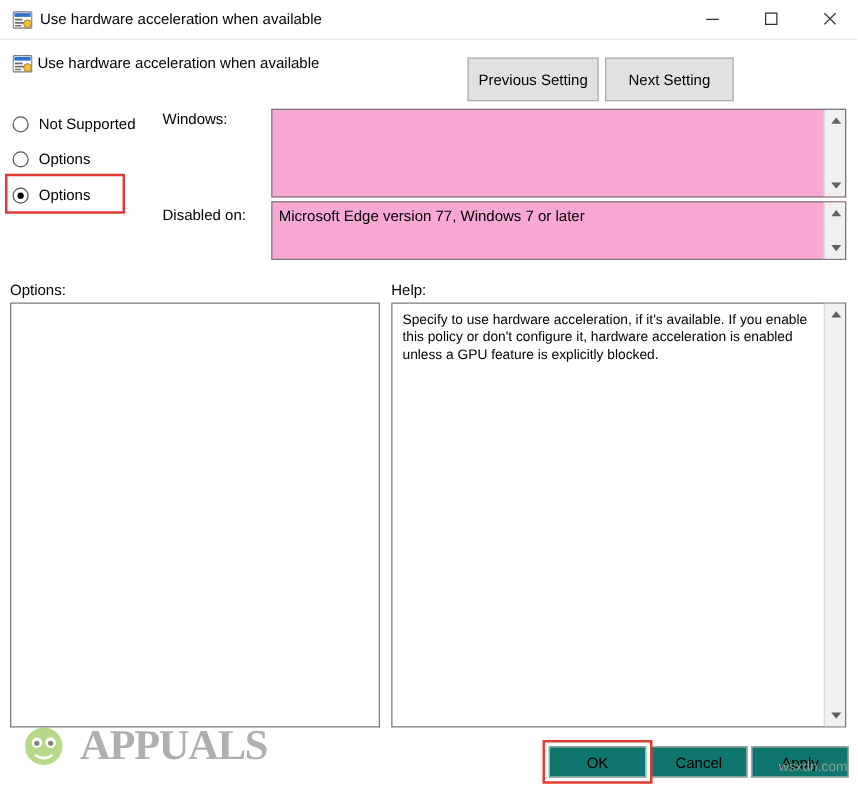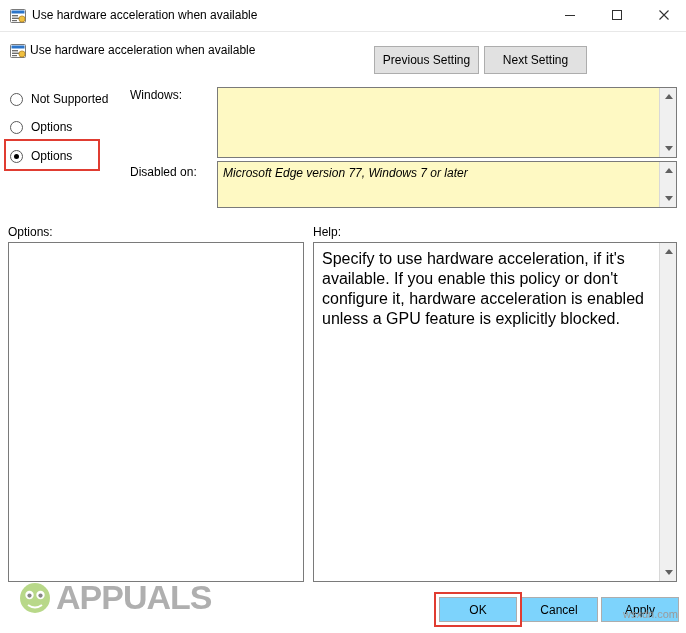--- a/index.html
+++ b/index.html
@@ -59,21 +59,21 @@
   .header-title {
     position: absolute;
     left: 30px; top: 43px;
     font-size: 12px;
     color: #000000;
     white-space: nowrap;
   }
   .nav-btn {
     position: absolute;
     top: 46px;
-    height: 28px;
+    height: 35px;
     background: #e1e1e1;
     border: 1px solid #adadad;
     font-family: "Liberation Sans", sans-serif;
     font-size: 12px;
     color: #000;
     cursor: default;
     padding: 0;
   }
   .btn-prev { left: 374px; width: 105px; }
   .btn-next { left: 484px; width: 103px; text-align: center; }
@@ -129,24 +129,23 @@
     white-space: nowrap;
   }
   .lbl-comment { left: 130px; top: 88px; }
   .lbl-supported { left: 130px; top: 165px; }
   .lbl-options { left: 8px; top: 225px; }
   .lbl-help { left: 313px; top: 225px; }
 
   
   .tbox {
     position: absolute;
-    background: #fef9c3;
+    background: #f9a8d4;
     border: 1px solid #7a7a7a;
     box-sizing: border-box;
-    font-style: italic;
   }
   .tbox-comment { left: 217px; top: 87px; width: 460px; height: 71px; }
   .tbox-supported { left: 217px; top: 161px; width: 460px; height: 47px; }
   .tbox-content {
     position: absolute;
     left: 0; top: 0;
     right: 18px; bottom: 0;
     padding: 4px 5px;
     font-size: 12px;
     color: #000;
@@ -191,33 +190,33 @@
     border: 1px solid #7a7a7a;
     box-sizing: border-box;
   }
   .pane-options { left: 8px; top: 242px; width: 296px; height: 340px; }
   .pane-help { left: 313px; top: 242px; width: 364px; height: 340px; }
   .help-text {
     position: absolute;
     left: 0; top: 0;
     right: 18px; bottom: 0;
     padding: 6px 8px;
-    font-size: 16px;
-    line-height: 20px;
+    font-size: 11px;
+    line-height: 14px;
     color: #000;
     overflow: hidden;
   }
   .help-text p { margin: 0 0 14px 0; }
 
   
   .bottom-btn {
     position: absolute;
     top: 597px;
     width: 78px; height: 25px;
-    background: #7dd3fc;
+    background: #0f766e;
     border: 1px solid #adadad;
     font-family: "Liberation Sans", sans-serif;
     font-size: 12px;
     color: #000;
     cursor: default;
     padding: 0;
   }
   .btn-ok { left: 439px; }
   .btn-cancel { left: 520px; }
   .btn-apply { left: 601px; }
@@ -232,26 +231,26 @@
 
   
   .wm-appuals {
     position: absolute;
     left: 18px; top: 578px;
     display: flex;
     align-items: center;
     opacity: 0.55;
   }
   .wm-appuals .wm-text {
-    font-family: Liberation Sans, sans-serif;
+    font-family: Liberation Serif, serif;
     font-size: 34px;
     font-weight: bold;
     color: #6f6f6f;
     letter-spacing: -1px;
-    margin-left: 4px;
+    margin-left: 12px;
   }
   .wm-corner {
     position: absolute;
     right: 8px; top: 608px;
     font-size: 11px;
     color: #9a9a9a;
   }
 </style>
 </head>
 <body>

